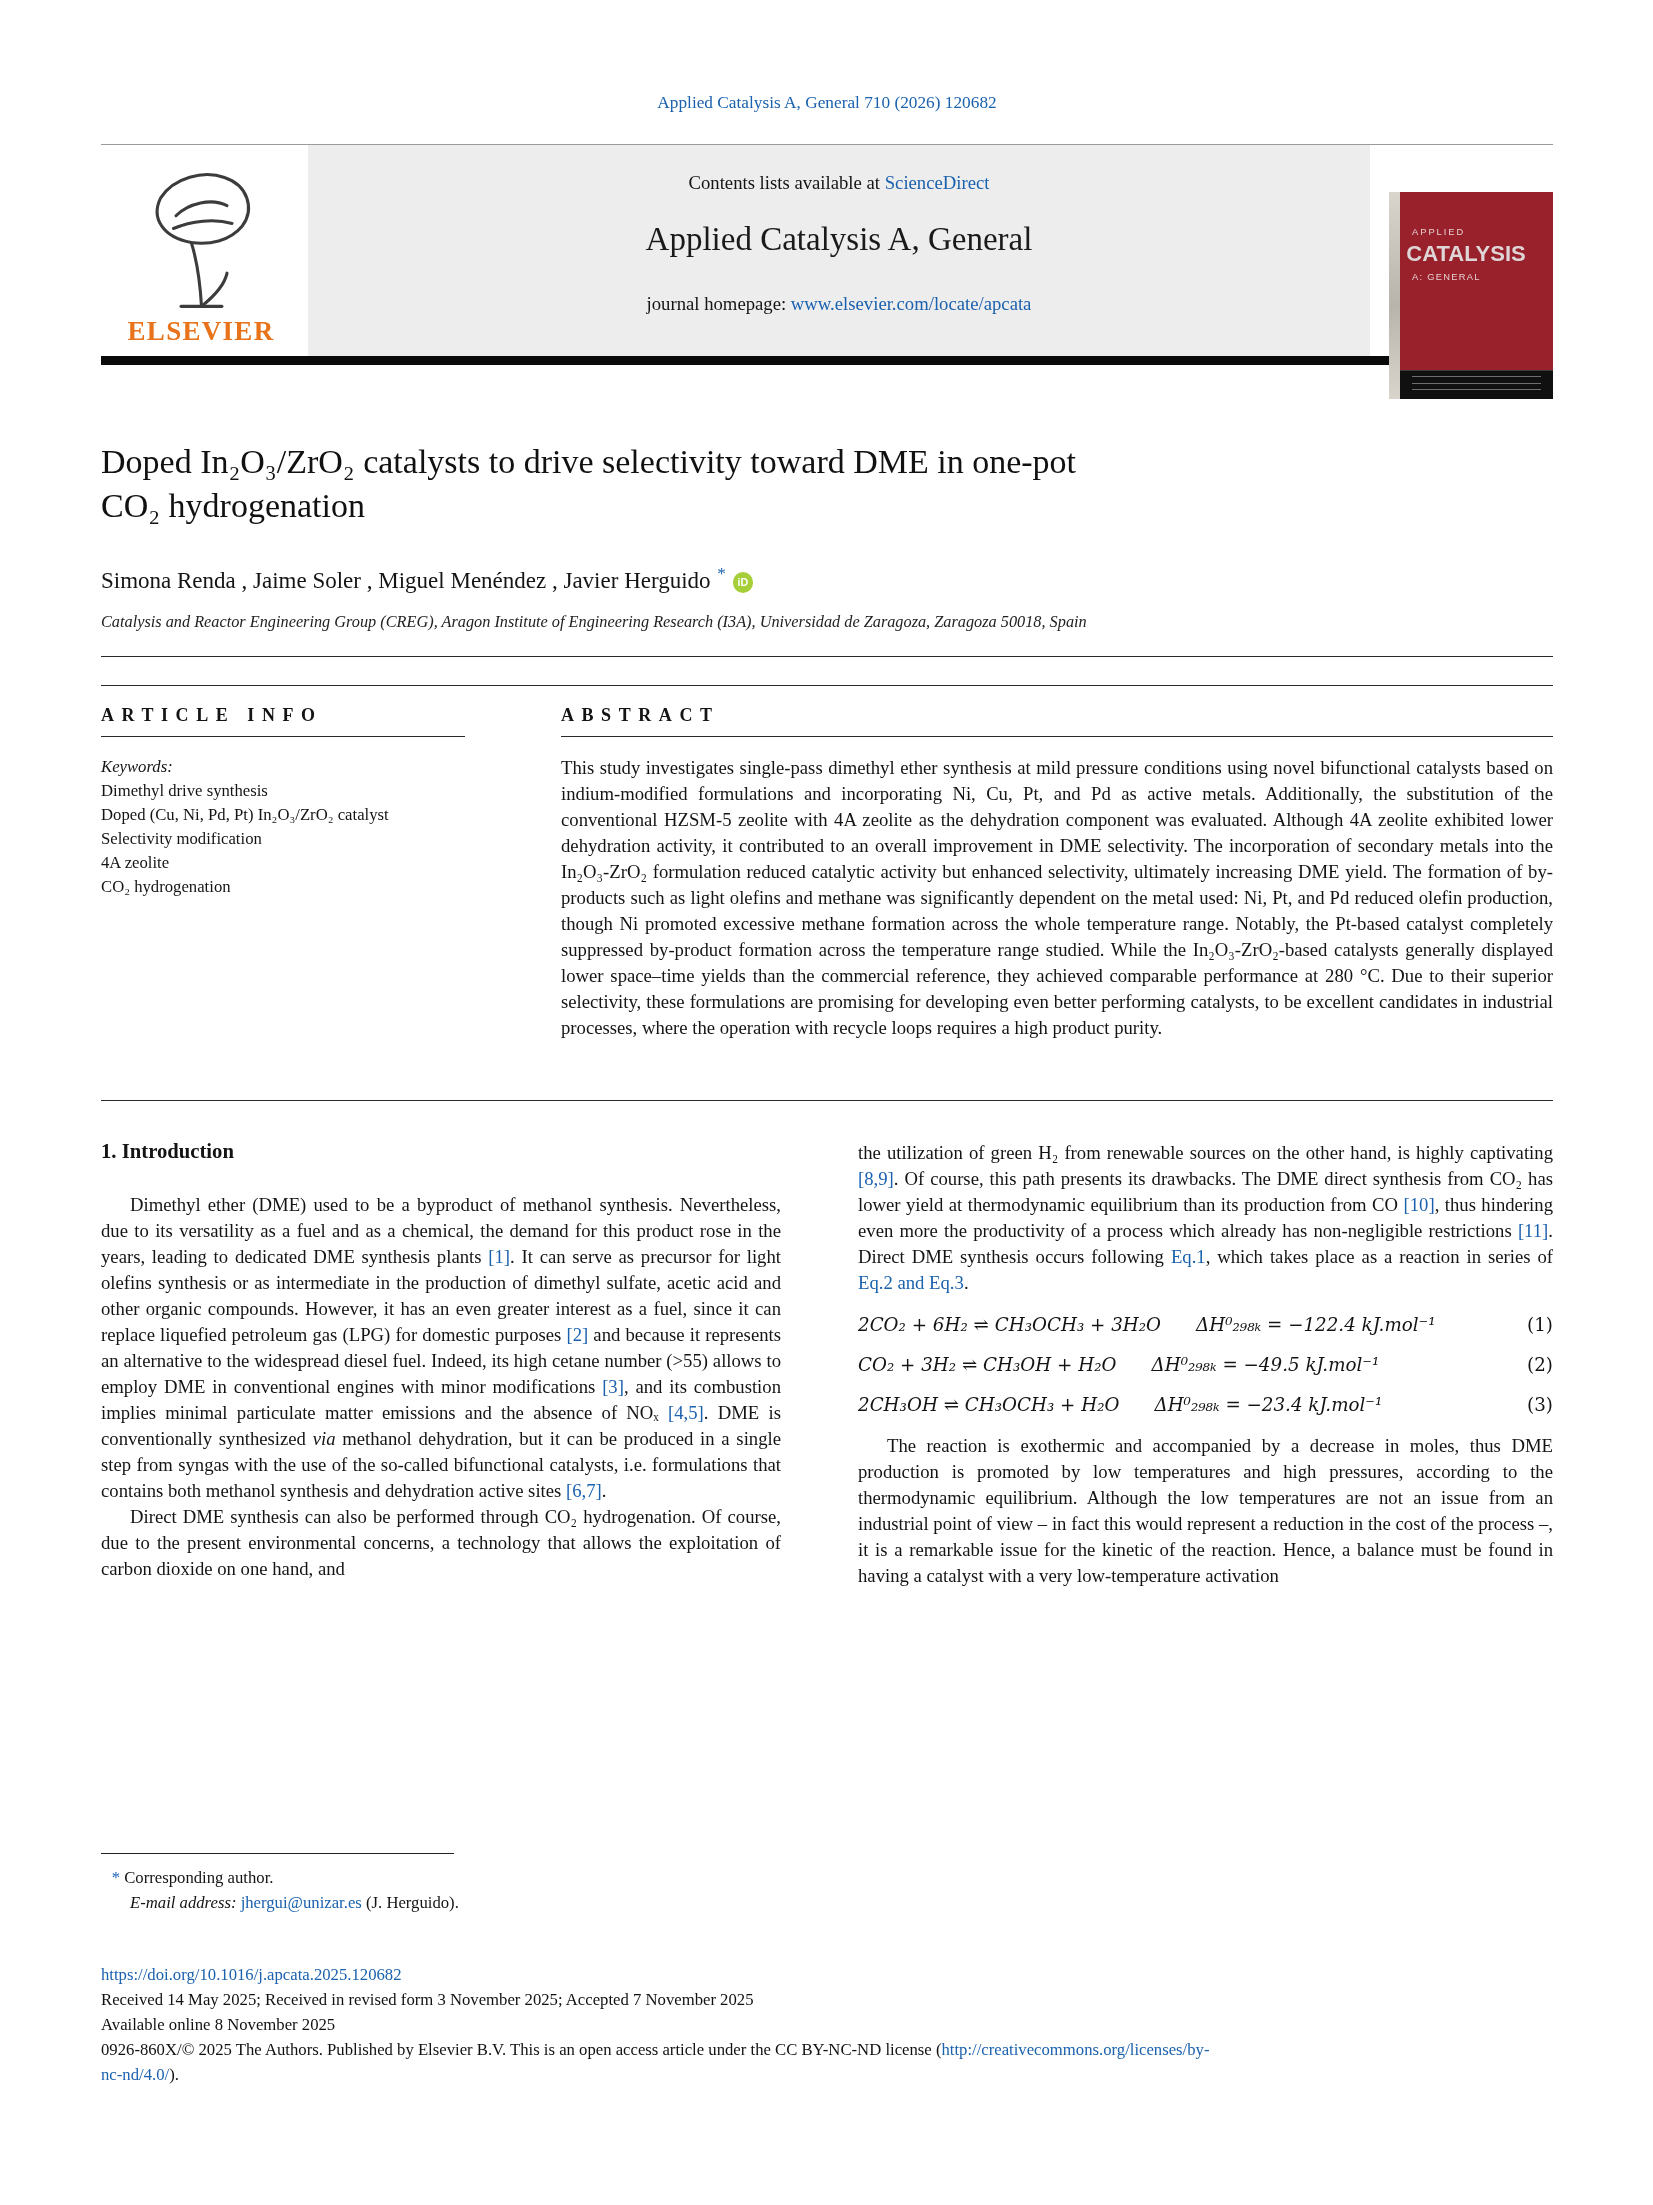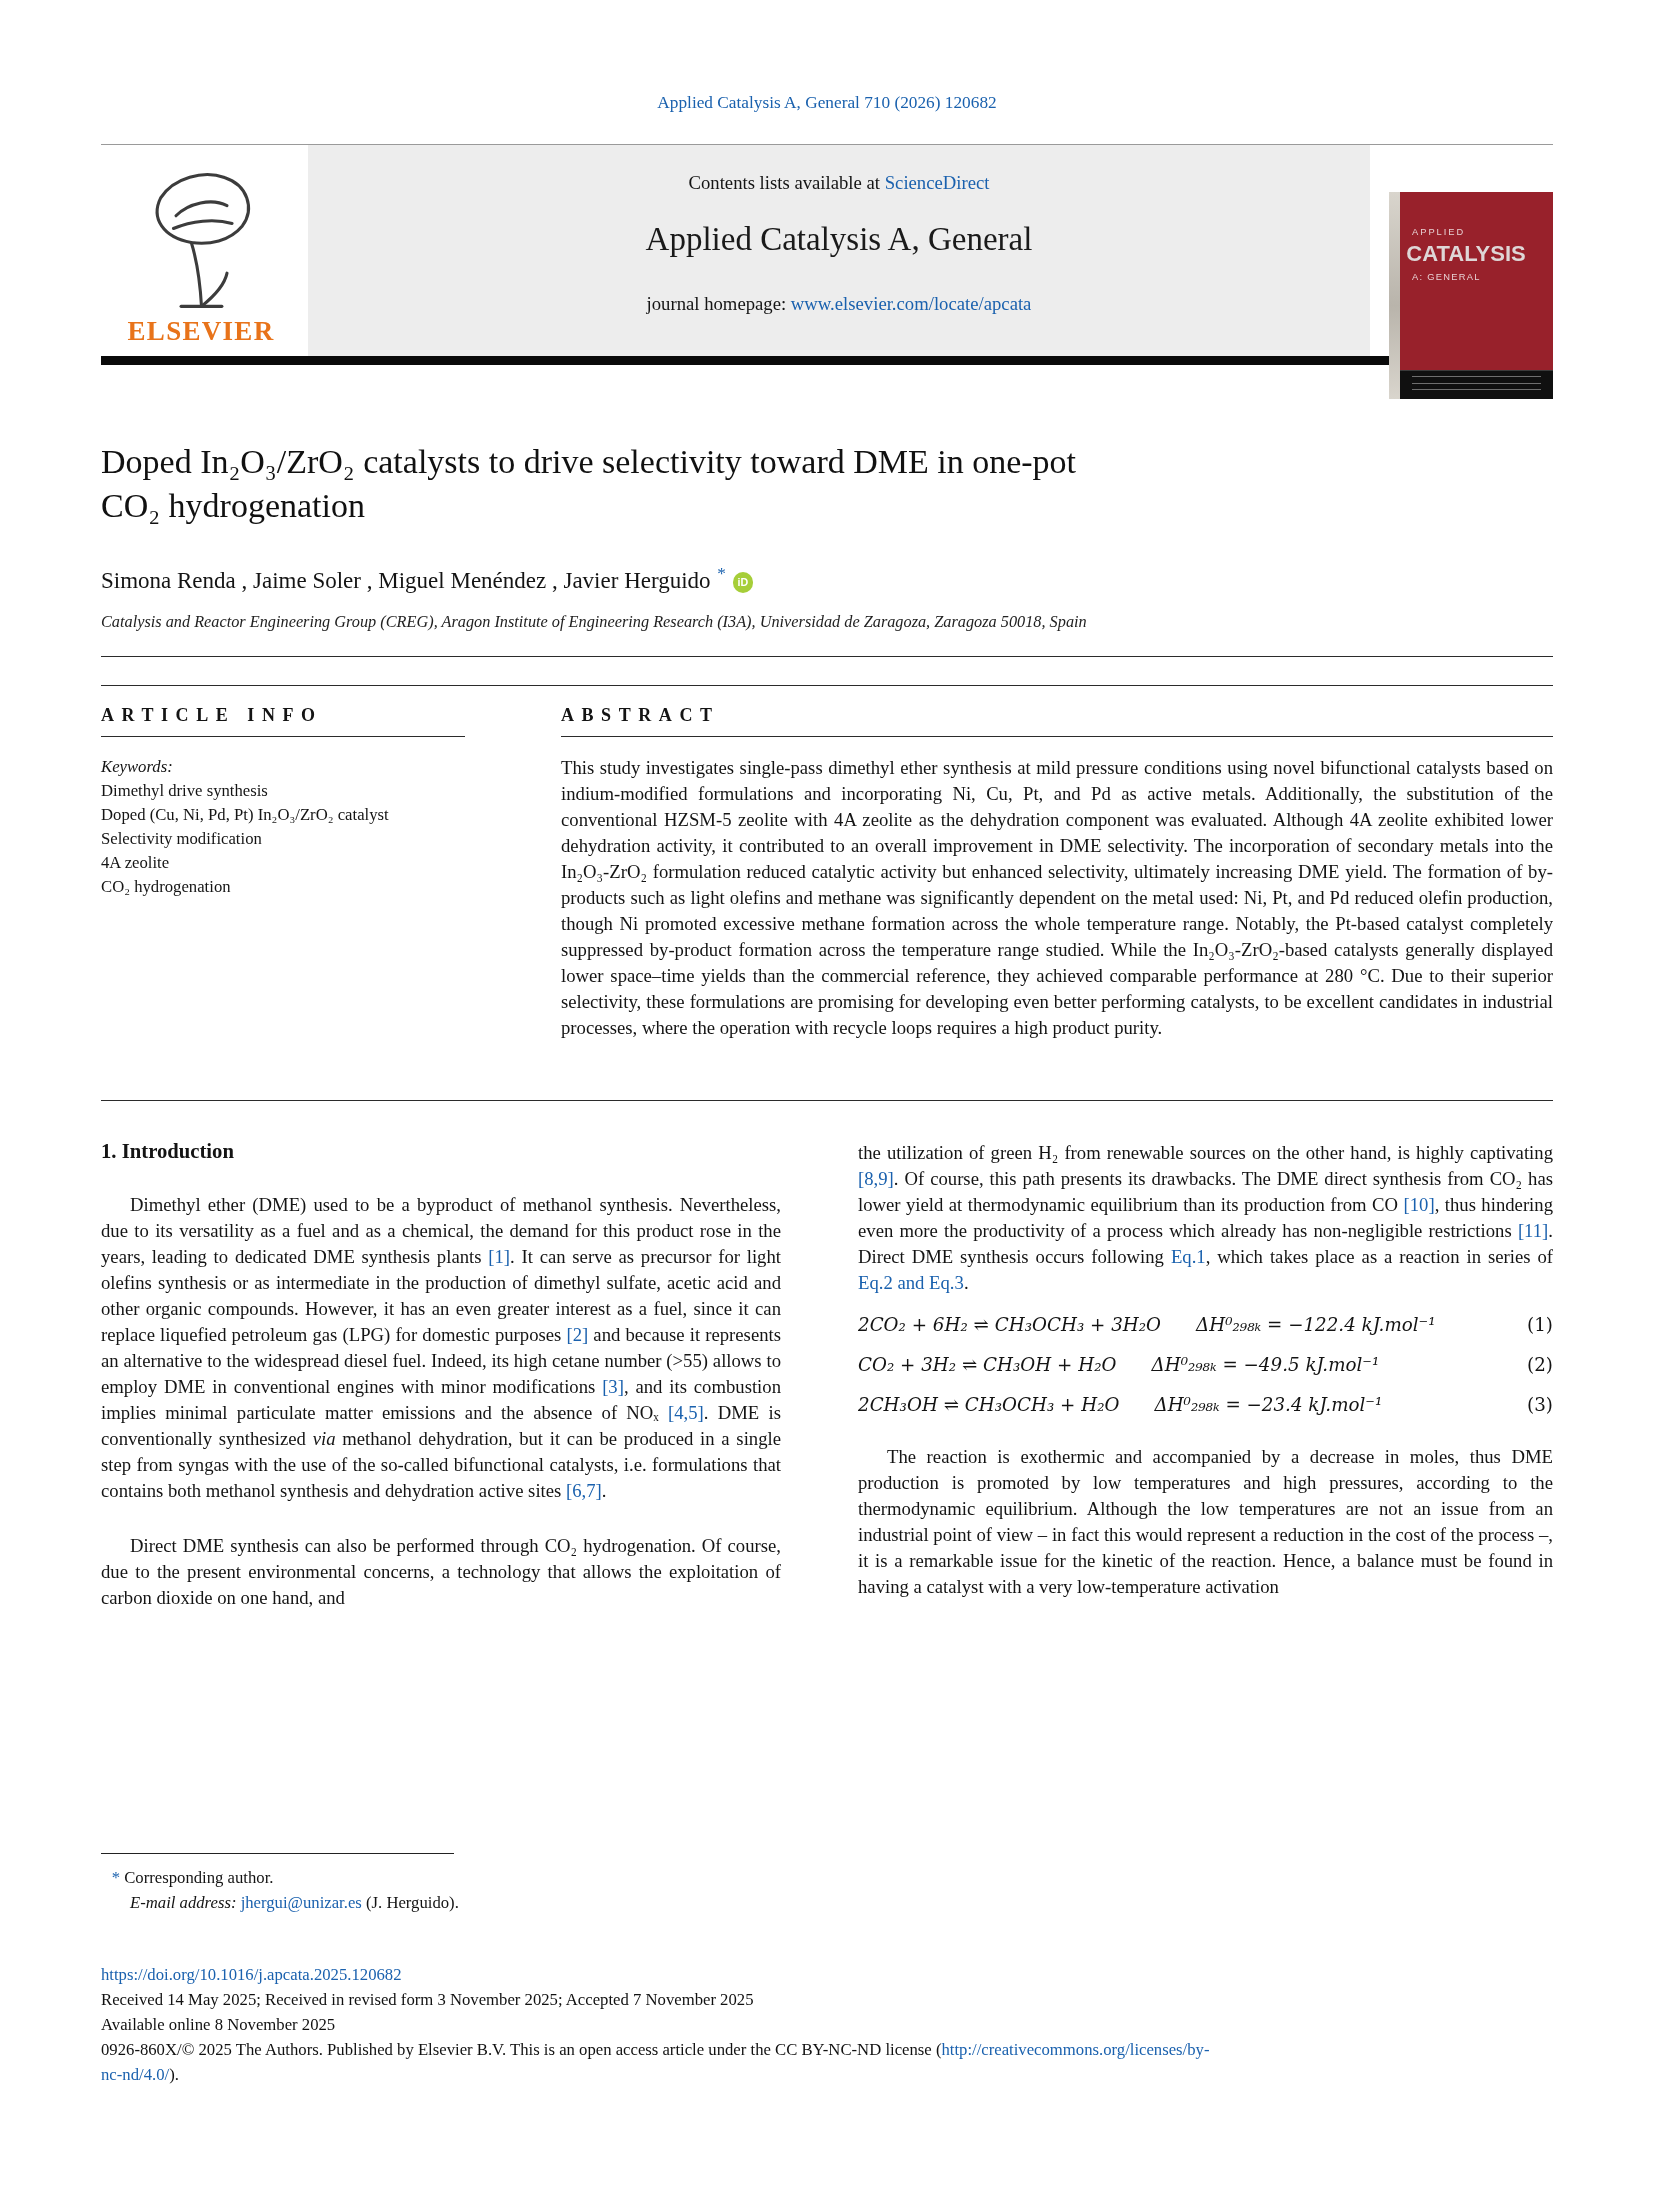--- a/index.html
+++ b/index.html
@@ -93,21 +93,21 @@
   .kw-label{font-size:16.7px;font-style:italic;line-height:24px;}
   .kw{font-size:16.7px;line-height:24px;}
   .abstract-text{margin:0;font-size:18.7px;line-height:26px;text-align:justify;}
 
   
   .body-cols{margin:39px 101px 0;display:flex;gap:77px;align-items:flex-start;}
   .bcol{width:680px;flex:0 0 680px;}
   .bcol.right{flex:1 1 auto;width:auto;}
   h2.section{font-size:20.7px;margin:0 0 29px;font-weight:bold;}
   .body-cols p{margin:0;font-size:18.7px;line-height:26px;text-align:justify;}
-  .body-cols p.indent{text-indent:29px;margin-top:29px;}
+  .body-cols p.indent{text-indent:29px;}
   a.cite{color:var(--link-blue);text-decoration:none;cursor:pointer;}
 
   .equation{
     display:flex;justify-content:space-between;align-items:center;
     margin:18.7px 0;font-size:18.3px;
     font-family:"DejaVu Serif","DejaVu Sans","Liberation Serif",serif;
   }
   .eq-left{font-style:italic;}
   .eq-dh{margin-left:35px;}
   .eq-num{font-style:normal;}

